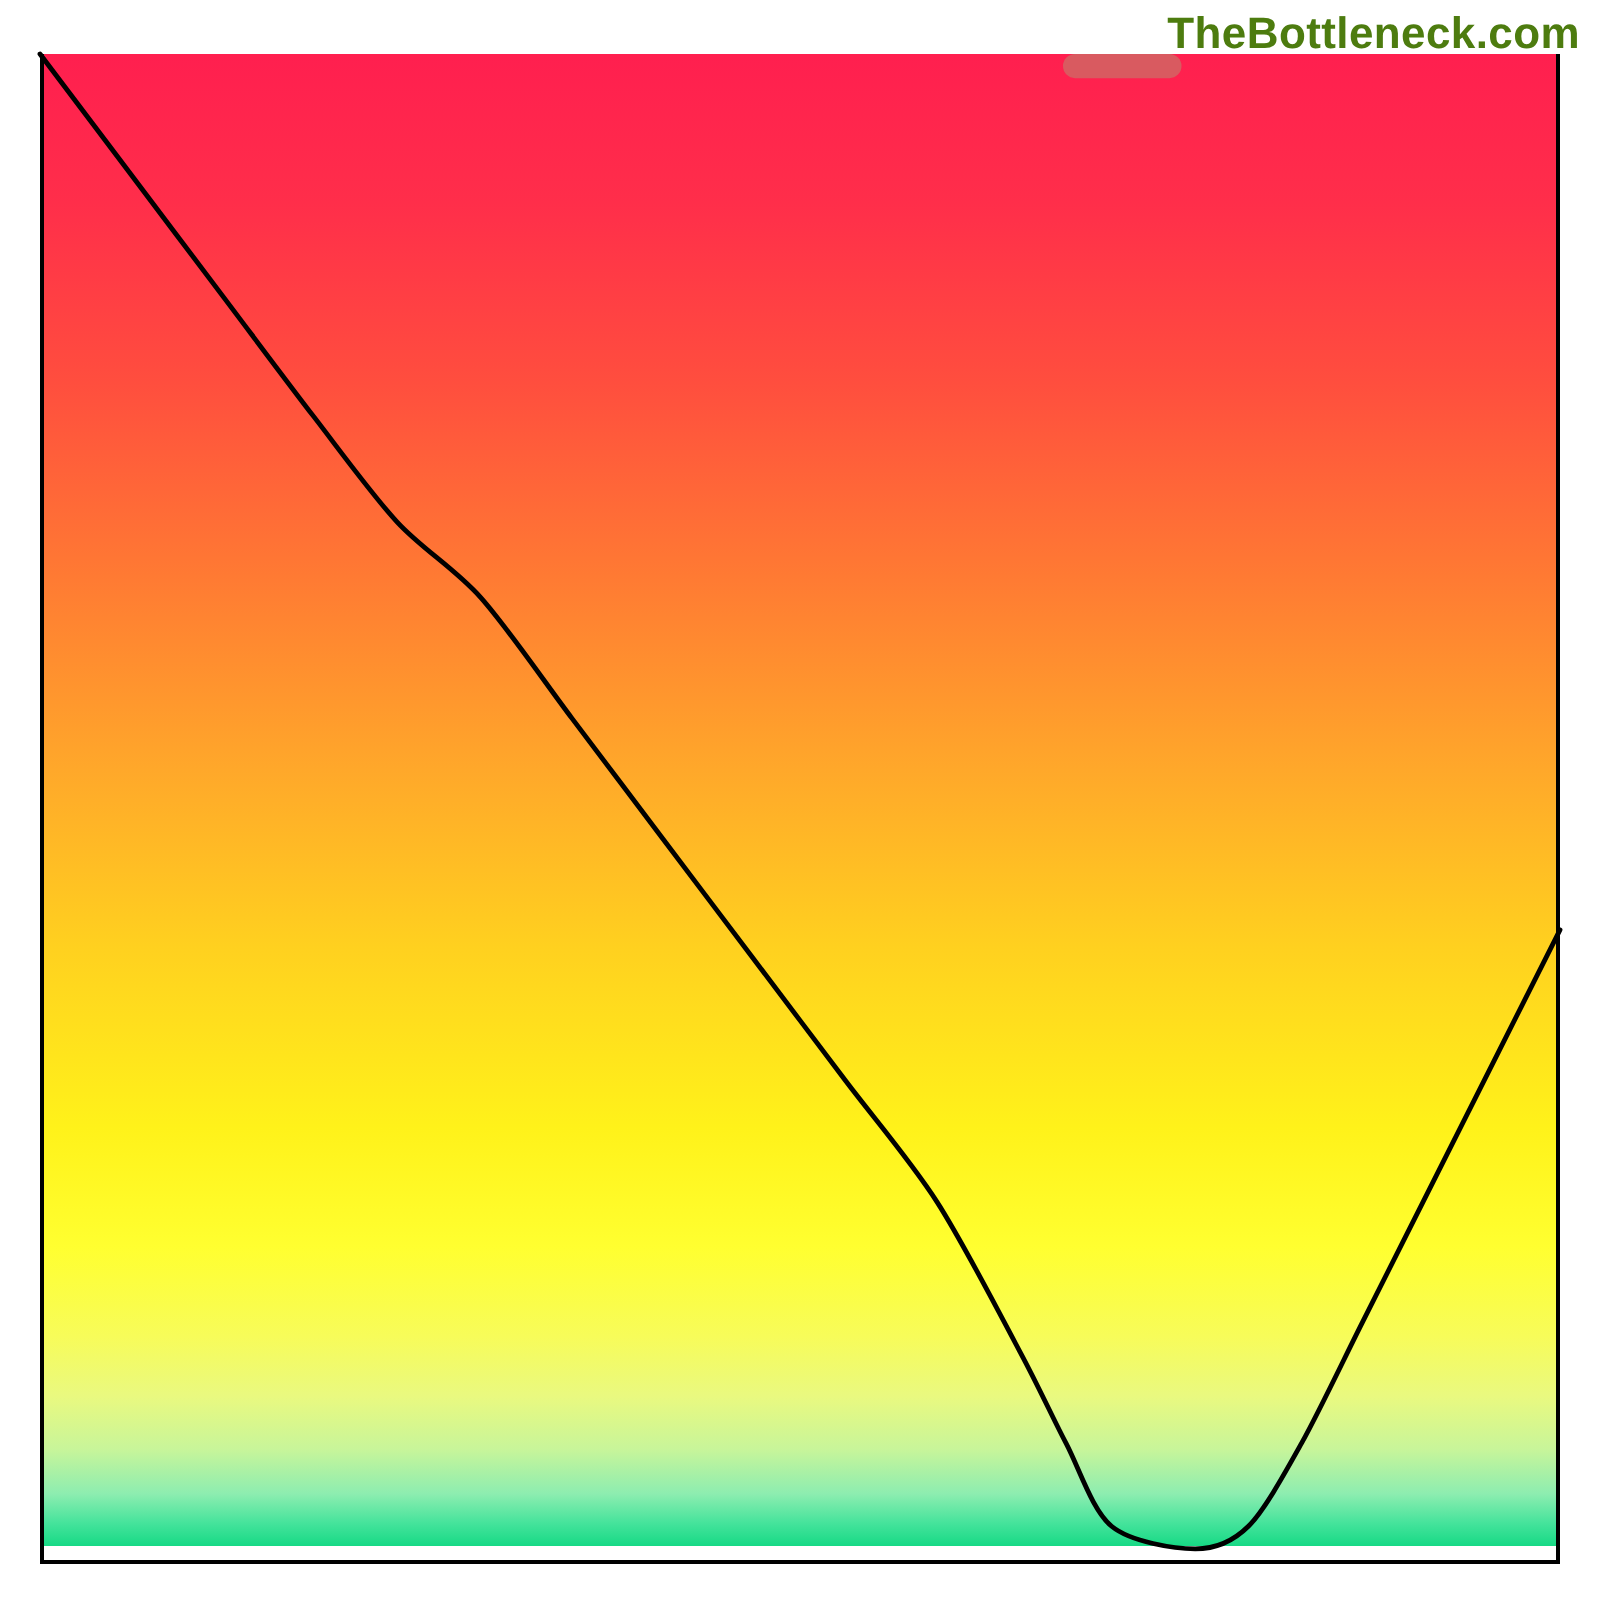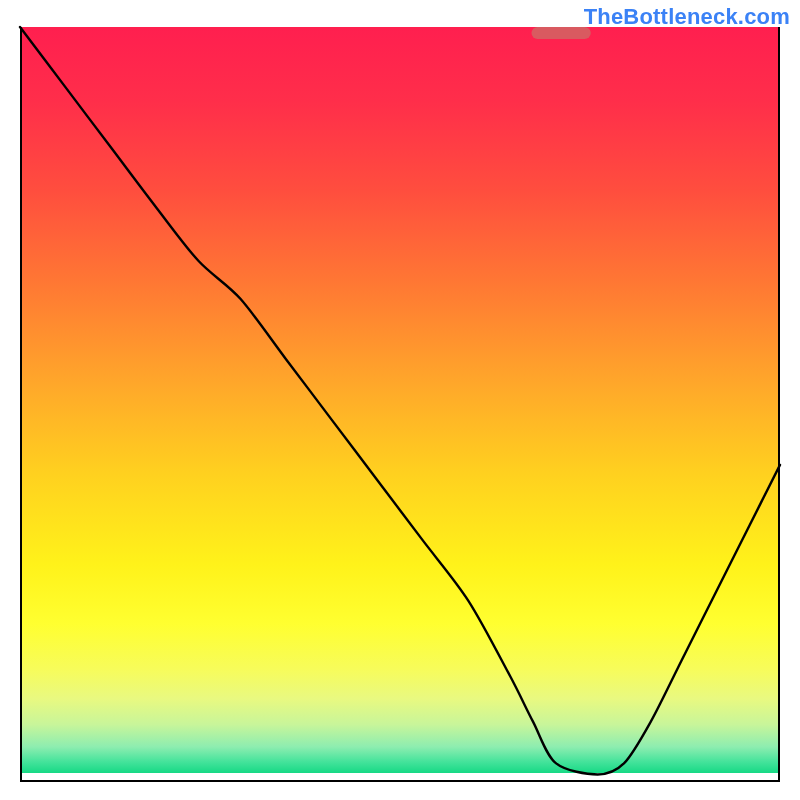--- a/index.html
+++ b/index.html
@@ -15,21 +15,21 @@
     position: relative;
     width: 800px;
     height: 800px;
   }
   .watermark {
     position: absolute;
     top: 4px;
     right: 10px;
     font-size: 22px;
     font-weight: 600;
-    color: #3b82f6;
+    color: #4d7c0f;
     letter-spacing: 0.2px;
     z-index: 5;
   }
   svg.plot {
     position: absolute;
     left: 0;
     top: 0;
     width: 800px;
     height: 800px;
     display: block;

